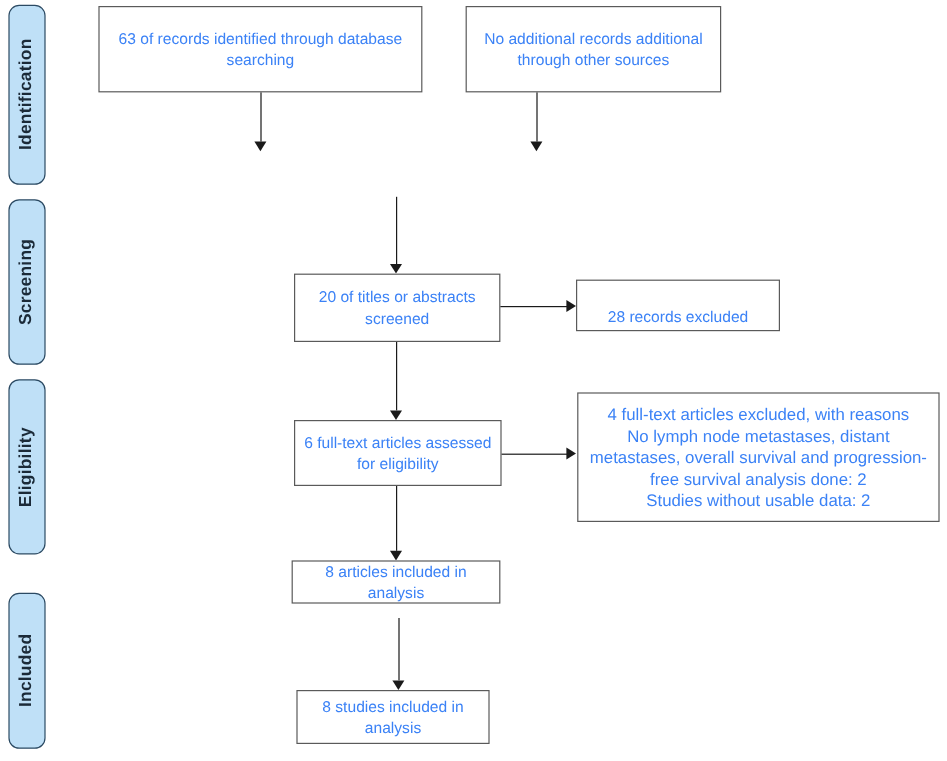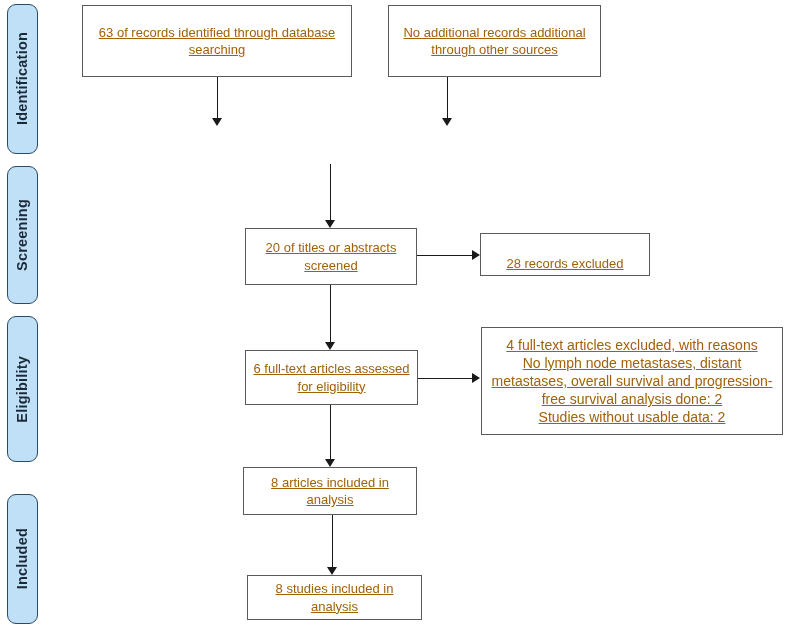--- a/index.html
+++ b/index.html
@@ -50,23 +50,22 @@
     border: 1.4px solid #5a5a5a;
     display: flex;
     align-items: center;
     justify-content: center;
     text-align: center;
     padding: 3px 7px;
   }
   .flow-box .box-text {
     font-size: 13px;
     line-height: 1.32;
-    color: #a16207;
+    color: #3b82f6;
     white-space: pre-line;
-    text-decoration: underline;
   }
   .flow-box.reasons .box-text {
     font-size: 14px;
     line-height: 1.30;
     text-align: center;
   }
   .flow-box.single-line .box-text {
     font-size: 13px;
   }
 
@@ -160,24 +159,24 @@
 No lymph node metastases, distant metastases, overall survival and progression-free survival analysis done: 2
 Studies without usable data: 2</span>
   </div>
 
   <div class="conn-h" style="left:418px; top:378px; width:56px;"></div>
   <div class="arrow-right" style="left:472px; top:373px;"></div>
 
   <div class="conn-v" style="left:330px; top:405px; height:54px;"></div>
   <div class="arrow-down" style="left:325px; top:459px;"></div>
 
-  <div class="flow-box" style="left:243px; top:467px; width:174px; height:48px;">
+  <div class="flow-box" style="left:243px; top:467px; width:174px; height:36px;">
     <span class="box-text">8 articles included in analysis</span>
   </div>
 
   <div class="conn-v" style="left:332px; top:515px; height:52px;"></div>
   <div class="arrow-down" style="left:327px; top:567px;"></div>
 
-  <div class="flow-box" style="left:247px; top:575px; width:175px; height:45px;">
+  <div class="flow-box" style="left:247px; top:575px; width:161px; height:45px;">
     <span class="box-text">8 studies included in analysis</span>
   </div>
 
 </div>
 
 </body></html>

